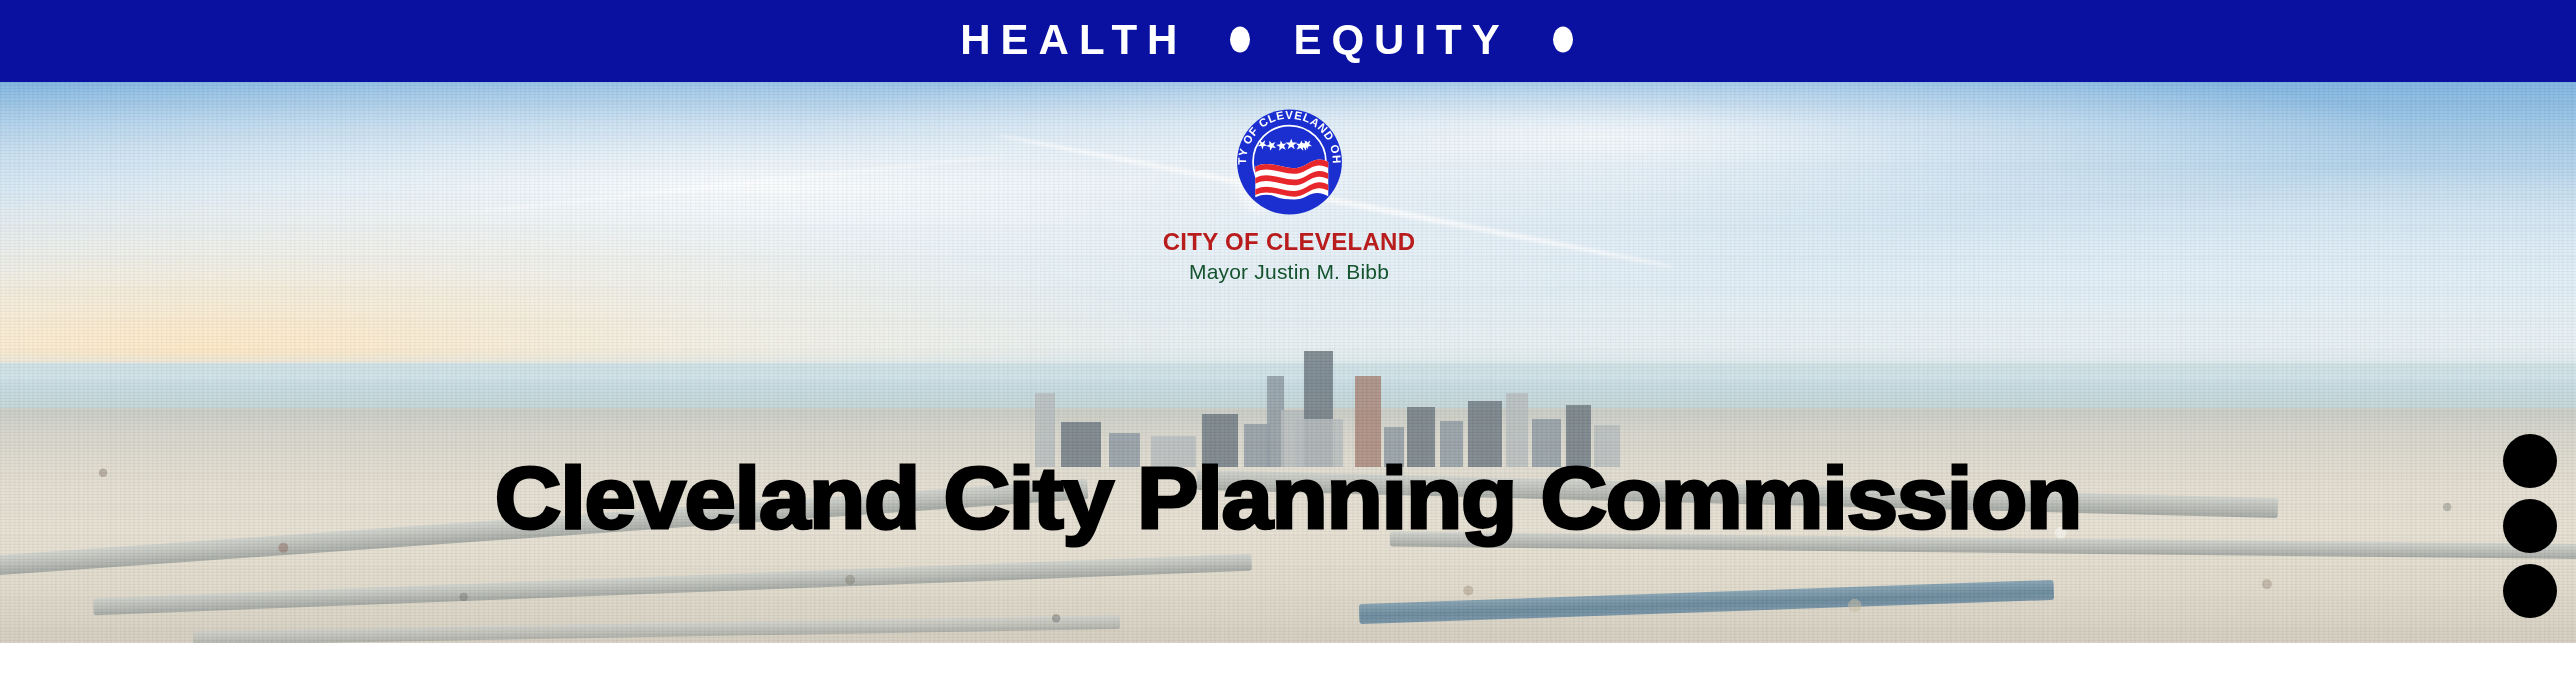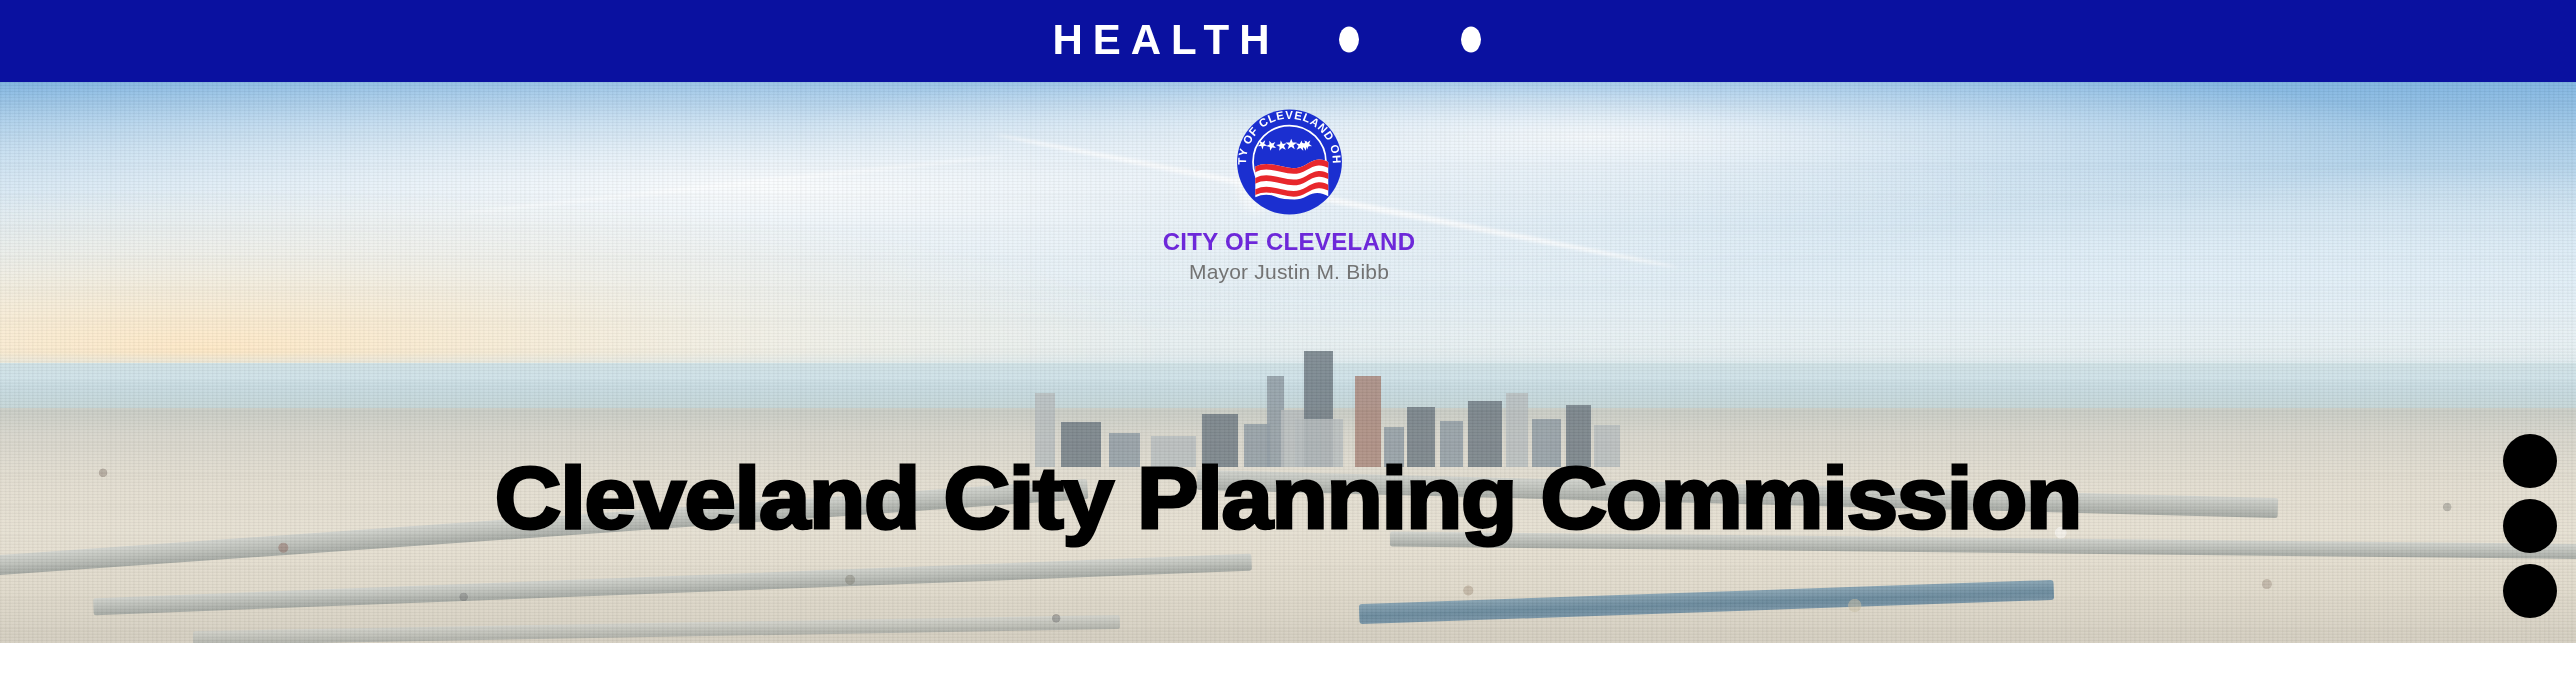--- a/index.html
+++ b/index.html
@@ -16,21 +16,21 @@
   
   .banner{
     position:absolute;left:0;top:0;
     width:2576px;height:82px;
     background:#0a11a0;
     display:flex;align-items:center;justify-content:center;
     z-index:40;
   }
   .banner-inner{
     display:flex;align-items:center;
-    gap:16px;
+    gap:0px;
     transform:translateY(-1.5px);
   }
   .banner-word{
     color:#ffffff;
     font-family:"Liberation Sans",sans-serif;
     font-weight:700;
     font-size:42px;
     letter-spacing:10px;
     line-height:1;
     white-space:nowrap;
@@ -153,30 +153,30 @@
     text-align:center;
     z-index:30;
   }
   .seal{
     width:153px;height:114px;
     margin:0 auto;
     display:block;
   }
   .wordmark{
     margin-top:10.8px;
-    color:#6d28d9;
+    color:#b91c1c;
     font-family:"Liberation Sans",sans-serif;
     font-weight:700;
     font-size:24px;
     letter-spacing:0.3px;
     line-height:1;
   }
   .mayor{
     margin-top:7px;
-    color:#737373;
+    color:#14532d;
     font-family:"Liberation Sans",sans-serif;
     font-weight:400;
     font-size:21px;
     letter-spacing:0.2px;
     line-height:1;
   }
 
   
   .title{
     position:absolute;
@@ -225,20 +225,21 @@
 </style>
 </head>
 <body>
 
 <div class="page">
 
   <div class="banner">
     <div class="banner-inner">
       <span class="banner-word">HEALTH</span>
       <span class="banner-dot"></span>
+      <span class="banner-word">EQUITY</span>
       <span class="banner-dot"></span>
     </div>
   </div>
 
   <div class="photo">
     <div class="photo-sky"></div>
     <div class="contrail c1"></div>
     <div class="contrail c2"></div>
     <div class="contrail c3"></div>
     <div class="photo-lake"></div>

